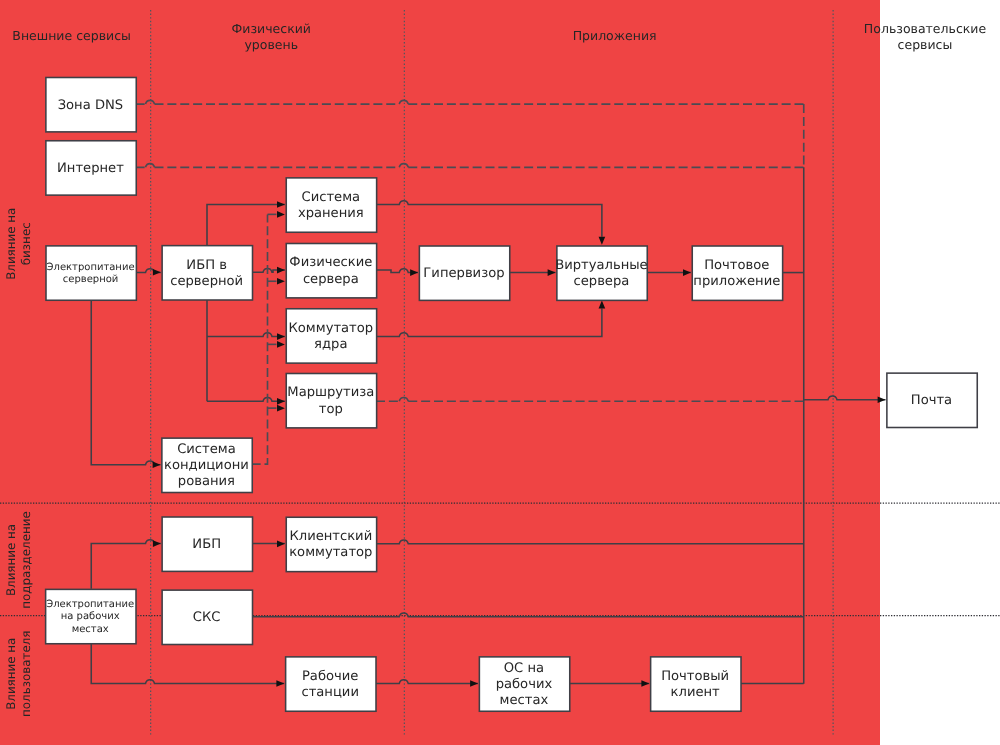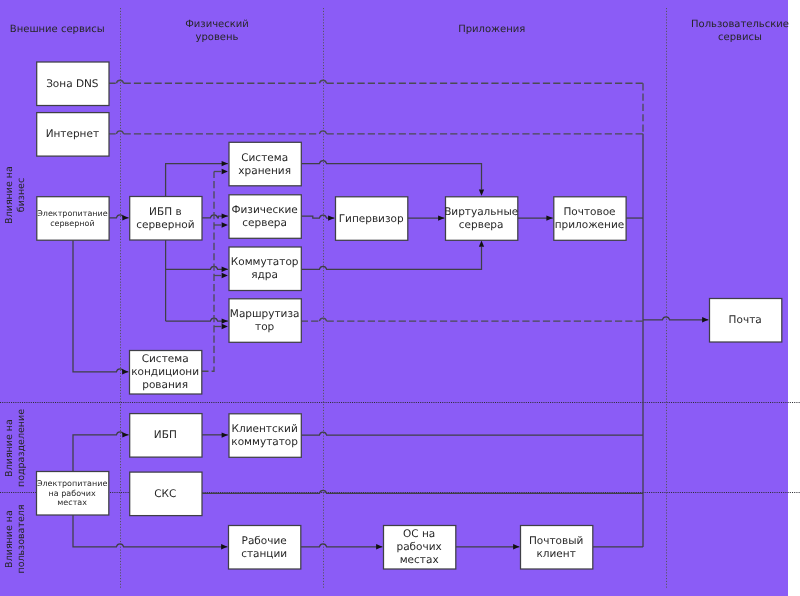--- a/index.html
+++ b/index.html
@@ -1,20 +1,20 @@
 <!DOCTYPE html>
 <html><head>
 <meta charset="utf-8">
 <title>Diagram</title>
 <style>
   html,body{margin:0;padding:0;background:#ffffff;}
   body{width:800px;height:596px;overflow:hidden;
        font-family:"DejaVu Sans",sans-serif;
        -webkit-font-smoothing:antialiased;text-rendering:geometricPrecision;}
-  #stage{position:relative;width:788px;height:596px;background:#8b5cf6;}
+  #stage{position:relative;width:704px;height:596px;background:#ef4444;}
   svg{display:block;shape-rendering:geometricPrecision;}
   .bx{fill:#ffffff;stroke:#3f3f46;stroke-width:1.25;}
   .btext{font-family:"DejaVu Sans",sans-serif;fill:#262626;text-anchor:middle;}
   .hdr{font-family:"DejaVu Sans",sans-serif;font-size:10px;fill:#262626;text-anchor:middle;}
   .lane{font-family:"DejaVu Sans",sans-serif;font-size:9.5px;fill:#262626;text-anchor:middle;}
   .ln{fill:none;stroke:#3f3f46;stroke-width:1.25;stroke-linecap:butt;stroke-linejoin:miter;}
   .dash{fill:none;stroke:#4b4b53;stroke-width:1.3;stroke-dasharray:7.2 3.1;}
   .dotv{fill:none;stroke:#55555c;stroke-width:1;stroke-dasharray:1.15 1.7;}
   .doth{fill:none;stroke:#2e2e34;stroke-width:1;stroke-dasharray:1.05 1.15;}
   .dashhop{fill:none;stroke:#4b4b53;stroke-width:1.3;}

